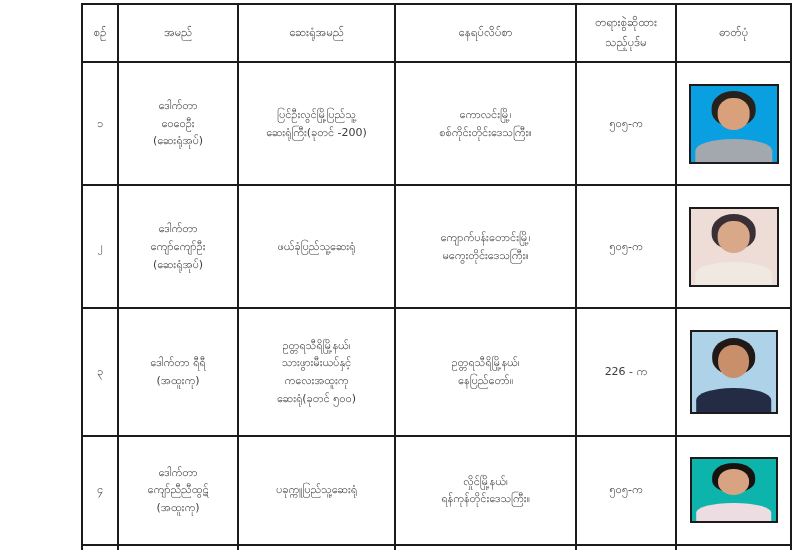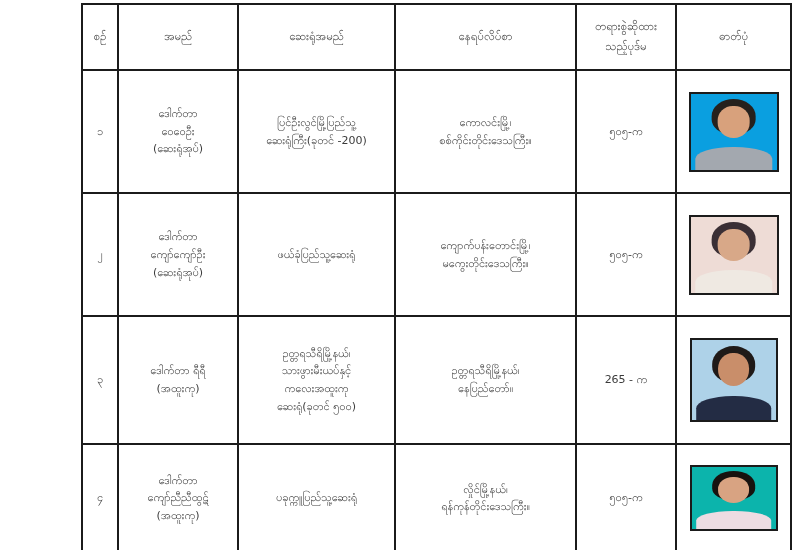--- a/index.html
+++ b/index.html
@@ -19,21 +19,21 @@
     vertical-align: middle;
     padding: 3px 4px;
     font-size: 11px;
     line-height: 1.6;
     white-space: pre-line;
     font-weight: normal;
     color: #3b3b3b;
   }
   .doc-table th { font-size: 11.5px; line-height: 1.7; }
 
-  tr.rh  { height: 66px; }
+  tr.rh  { height: 58px; }
   tr.r1  { height: 89px; }
   tr.r2  { height: 88px; }
   tr.r3  { height: 101px; }
   tr.r4  { height: 77px; }
   tr.r5  { height: 81px; }
 
   .photo-cell { padding: 2px; }
   .photo {
     position: relative;
     margin: 0 auto;
@@ -128,21 +128,21 @@
   <tr class="r3">
     <td>၃</td>
     <td>ဒေါက်တာ ရီရီ
 (အထူးကု)</td>
     <td>ဥတ္တရသီရိမြို့နယ်၊
 သားဖွားမီးယပ်နှင့်
 ကလေးအထူးကု
 ဆေးရုံ(ခုတင် ၅၀၀)</td>
     <td>ဥတ္တရသီရိမြို့နယ်၊
 နေပြည်တော်။</td>
-    <td>265 - က</td>
+    <td>226 - က</td>
     <td class="photo-cell">
       <div class="photo p3" style="background-color: rgb(174, 210, 232);">
         <div class="person-hair" style="background-color: rgb(31, 26, 24);"></div>
         <div class="person-face" style="background-color: rgb(201, 142, 106);"></div>
         <div class="person-body" style="background-color: rgb(35, 44, 68);"></div>
       </div>
     </td>
   </tr>
 
   <tr class="r4">

